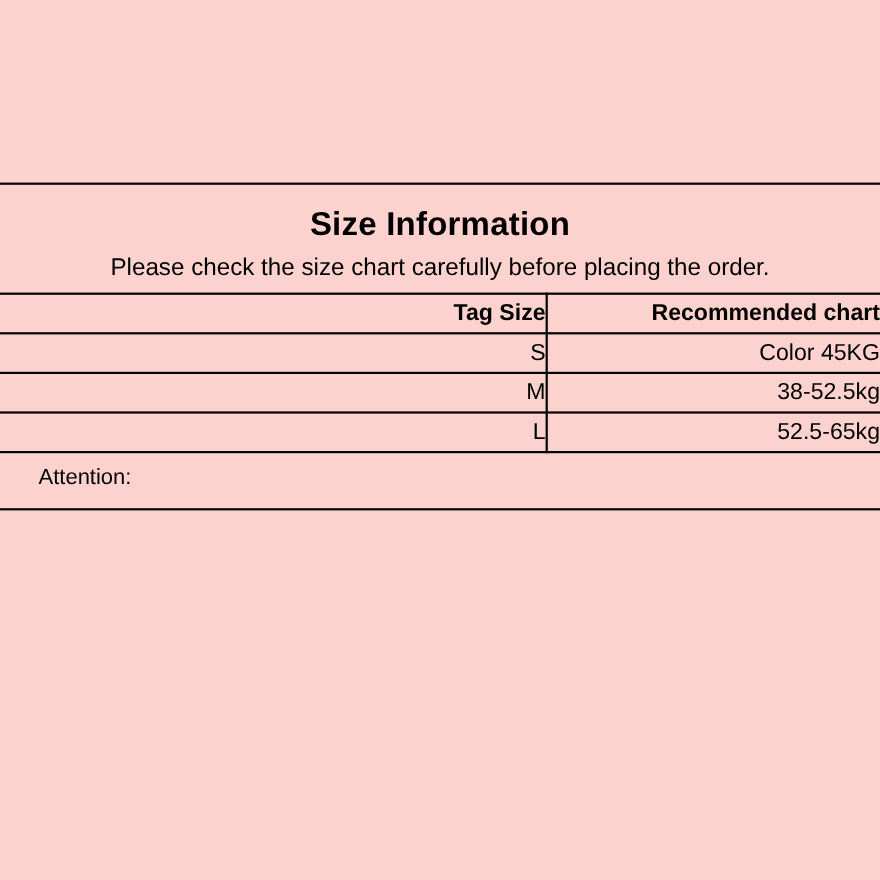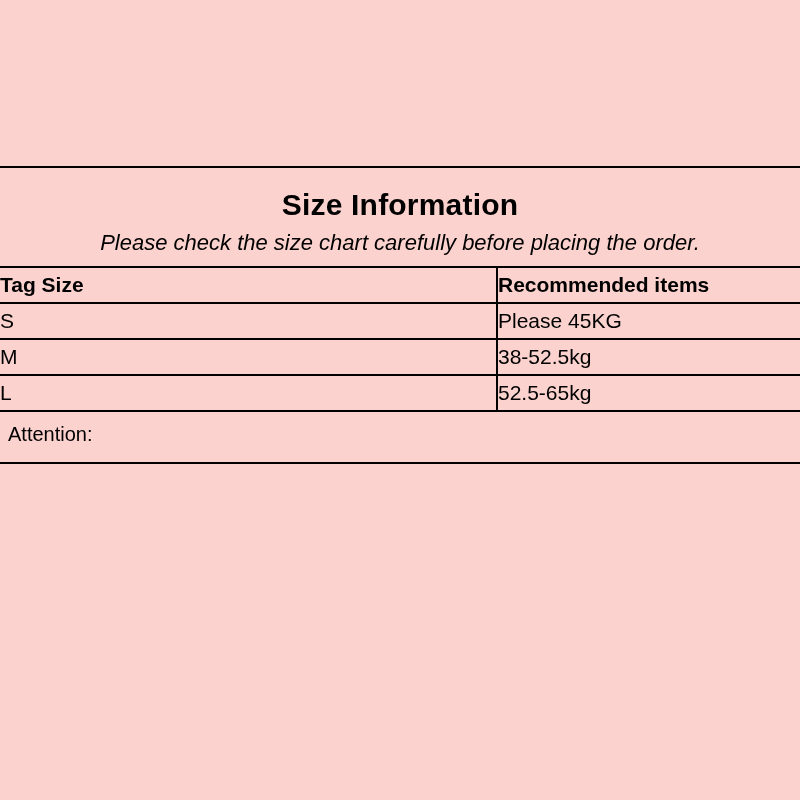--- a/index.html
+++ b/index.html
@@ -38,72 +38,72 @@
     padding-top: 20px;
     padding-bottom: 8px;
     letter-spacing: 0.2px;
   }
   .subtitle {
     text-align: center;
     font-size: 22px;
     padding-bottom: 10px;
     padding-left: 6px;
     padding-right: 6px;
-    font-style: italic;
   }
   table.size-table {
     width: 100%;
     border-collapse: collapse;
     table-layout: fixed;
   }
   table.size-table td {
     border: 2px solid #000;
     border-left: none;
     border-right: none;
-    text-align: left;
+    text-align: right;
     font-size: 21px;
     height: 34px;
     padding: 0;
   }
   table.size-table td.col-left {
     border-right: 2px solid #000;
     width: 62%;
   }
   table.size-table tr.header-row td {
     font-weight: bold;
     font-size: 21px;
   }
   .attention {
     padding: 8px 8px 14px 8px;
     font-size: 20px;
     line-height: 1.42;
+    margin-left: 27px;
   }
   .attention p {
     margin: 0;
   }
 </style>
 </head>
 <body>
 
 <div class="page">
   <div class="card">
 
     <div class="title">Size Information</div>
 
     <div class="subtitle">Please check the size chart carefully before placing the order.</div>
 
     <table class="size-table">
       <tbody>
         <tr class="header-row">
           <td class="col-left">Tag Size</td>
-          <td>Recommended items</td>
+          <td>Recommended chart</td>
         </tr>
         <tr>
           <td class="col-left">S</td>
-          <td>Please 45KG</td>
+          <td>Color 45KG</td>
         </tr>
         <tr>
           <td class="col-left">M</td>
           <td>38-52.5kg</td>
         </tr>
         <tr>
           <td class="col-left">L</td>
           <td>52.5-65kg</td>
         </tr>
       </tbody>

